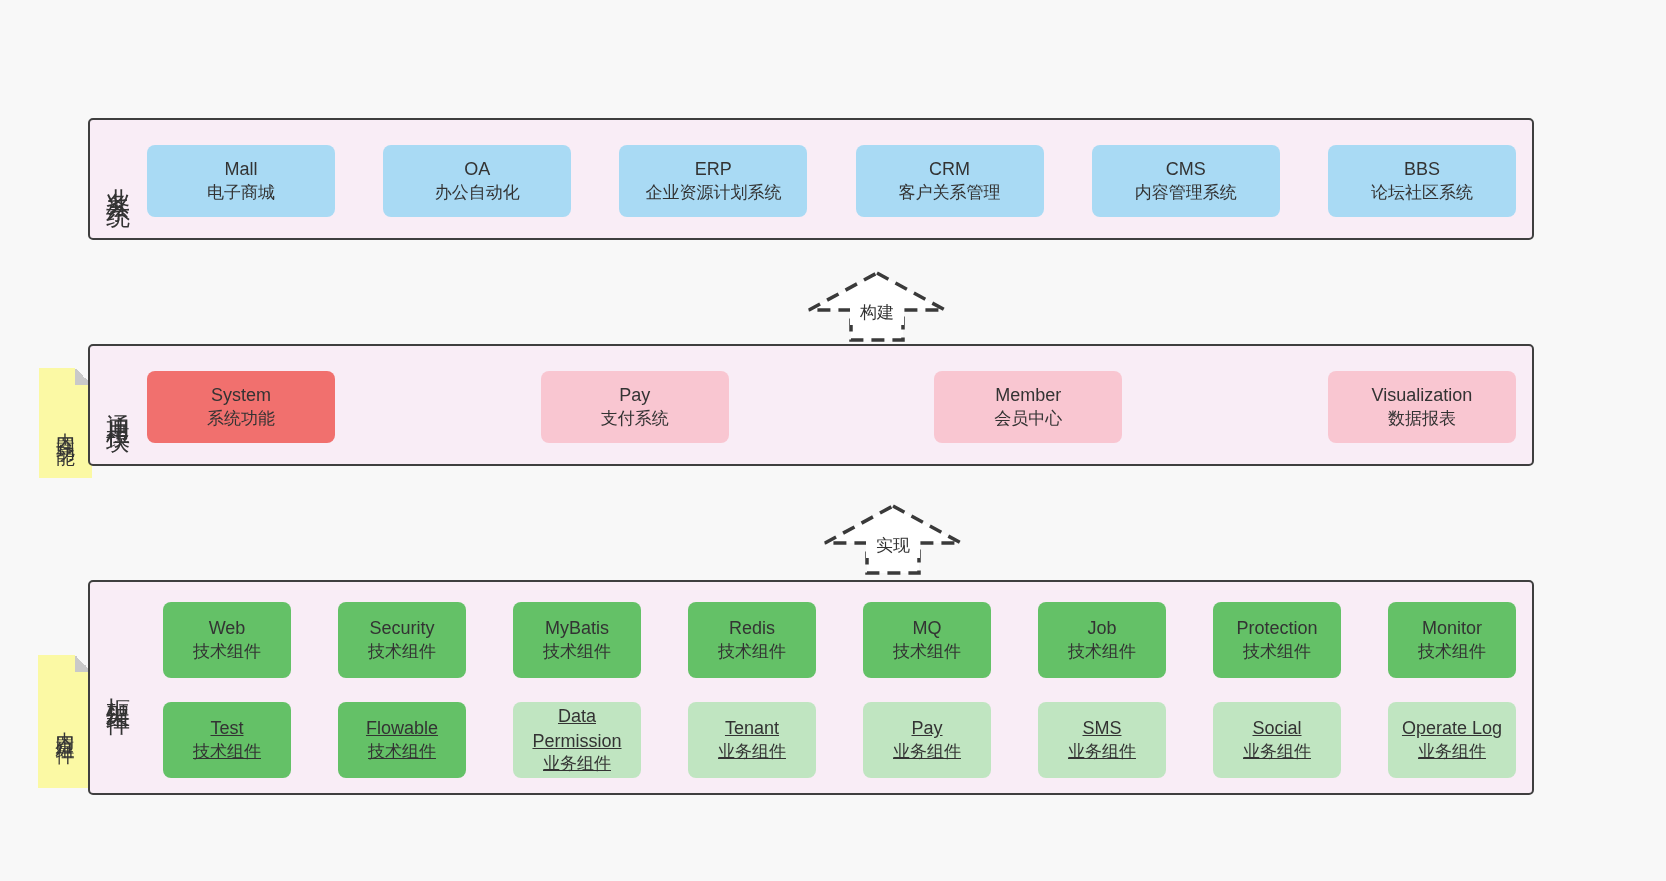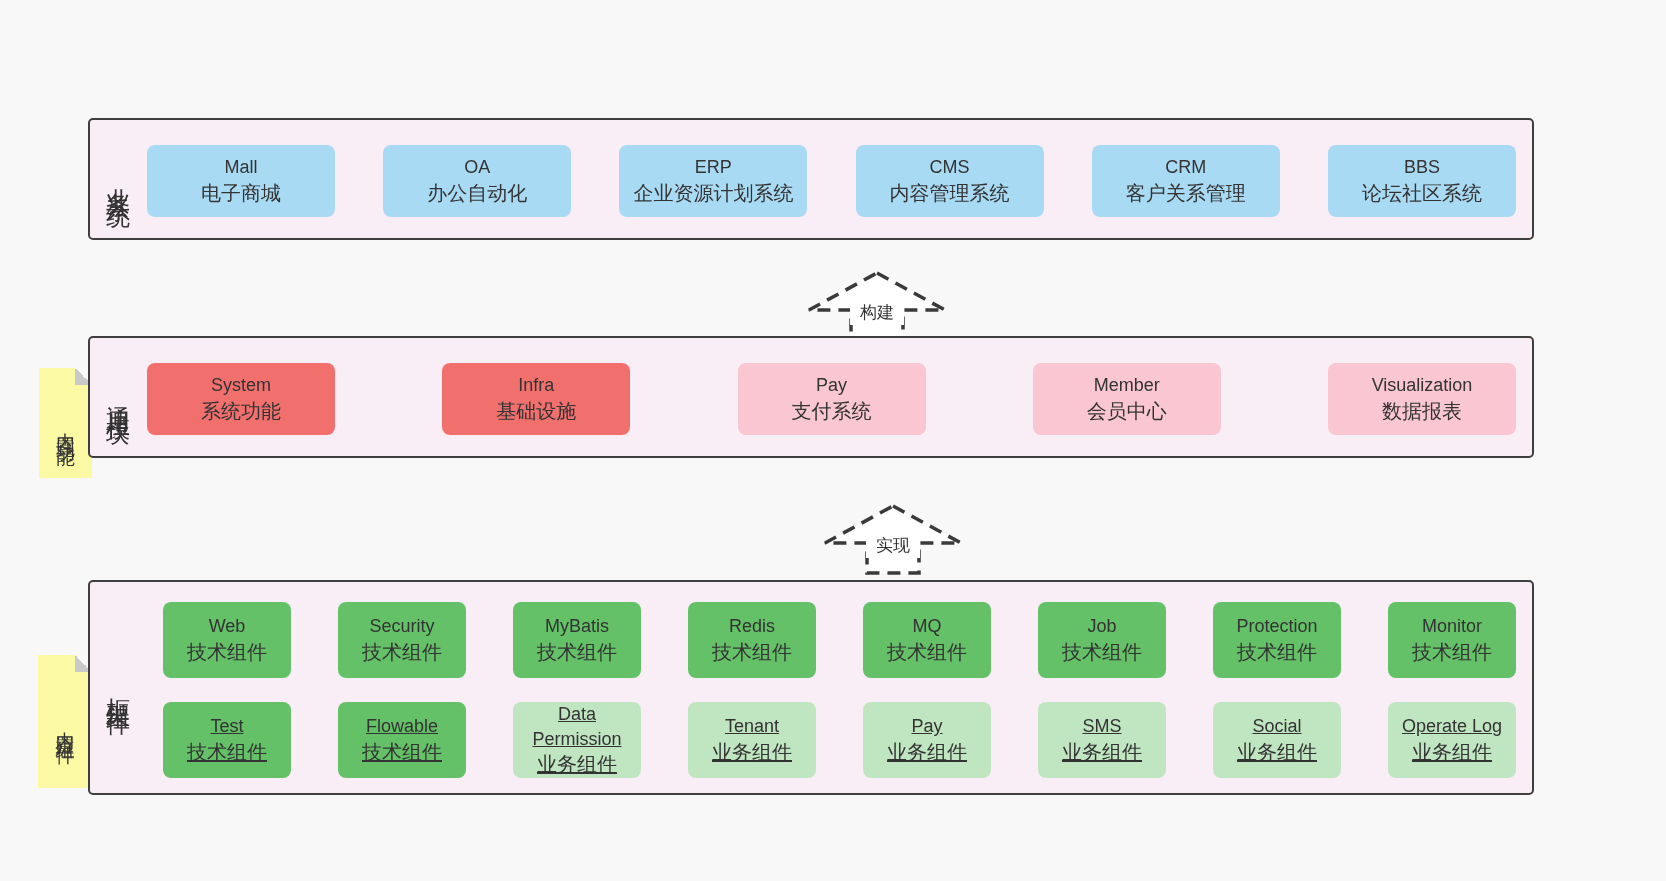--- a/index.html
+++ b/index.html
@@ -18,21 +18,21 @@
   .layer {
     position: absolute;
     left: 88px;
     width: 1446px;
     background: #f9edf6;
     border: 2px solid #3f3f3f;
     border-radius: 5px;
     box-sizing: border-box;
   }
   .layer.business  { top: 118px; height: 122px; }
-  .layer.modules   { top: 336px; height: 122px; }
+  .layer.modules   { top: 344px; height: 122px; }
   .layer.framework { top: 580px; height: 215px; }
 
   .layer-label {
     position: absolute;
     left: 12px;
     top: 50%;
     transform: translateY(-50%);
     writing-mode: vertical-lr;
     text-orientation: upright;
     font-size: 24px;
@@ -61,21 +61,21 @@
     align-items: center;
     justify-content: center;
     text-align: center;
     line-height: 1.35;
     padding: 4px 6px;
   }
   .row.six .box   { width: 188px; height: 72px; }
   .row.eight-1 .box, .row.eight-2 .box { width: 128px; height: 76px; margin-left: 16px; }
 
   .box .en { font-size: 18px; }
-  .box .zh { font-size: 20px; }
+  .box .zh { font-size: 17px; }
 
   .blue        { background: #a9daf4; }
   .red         { background: #f1706e; }
   .pink        { background: #f9c6d1; }
   .green-dark  { background: #64c167; }
   .green-light { background: #c0e5c1; }
 
   
   .note {
     position: absolute;
@@ -134,26 +134,26 @@
       </div>
       <div class="box blue">
         <span class="en">OA</span>
         <span class="zh">办公自动化</span>
       </div>
       <div class="box blue">
         <span class="en">ERP</span>
         <span class="zh">企业资源计划系统</span>
       </div>
       <div class="box blue">
+        <span class="en">CRM</span>
+        <span class="zh">客户关系管理</span>
+      </div>
+      <div class="box blue">
         <span class="en">CMS</span>
         <span class="zh">内容管理系统</span>
-      </div>
-      <div class="box blue">
-        <span class="en">CRM</span>
-        <span class="zh">客户关系管理</span>
       </div>
       <div class="box blue">
         <span class="en">BBS</span>
         <span class="zh">论坛社区系统</span>
       </div>
     </div>
   </div>
 
   <svg class="arrow build" viewBox="0 0 142 72">
     <path d="M71 3 L139 40 L97 40 L97 70 L45 70 L45 40 L3 40 Z" fill="#ffffff" stroke="#3a3a3a" stroke-width="3.5" stroke-dasharray="13 8" stroke-linecap="butt"></path>
@@ -161,24 +161,20 @@
     <text x="71" y="48" text-anchor="middle">构建</text>
   </svg>
 
   <div class="layer modules">
     <span class="layer-label">通用模块</span>
     <div class="row six">
       <div class="box red">
         <span class="en">System</span>
         <span class="zh">系统功能</span>
       </div>
-      <div class="box red">
-        <span class="en">Infra</span>
-        <span class="zh">基础设施</span>
-      </div>
       <div class="box pink">
         <span class="en">Pay</span>
         <span class="zh">支付系统</span>
       </div>
       <div class="box pink">
         <span class="en">Member</span>
         <span class="zh">会员中心</span>
       </div>
       <div class="box pink">
         <span class="en">Visualization</span>

